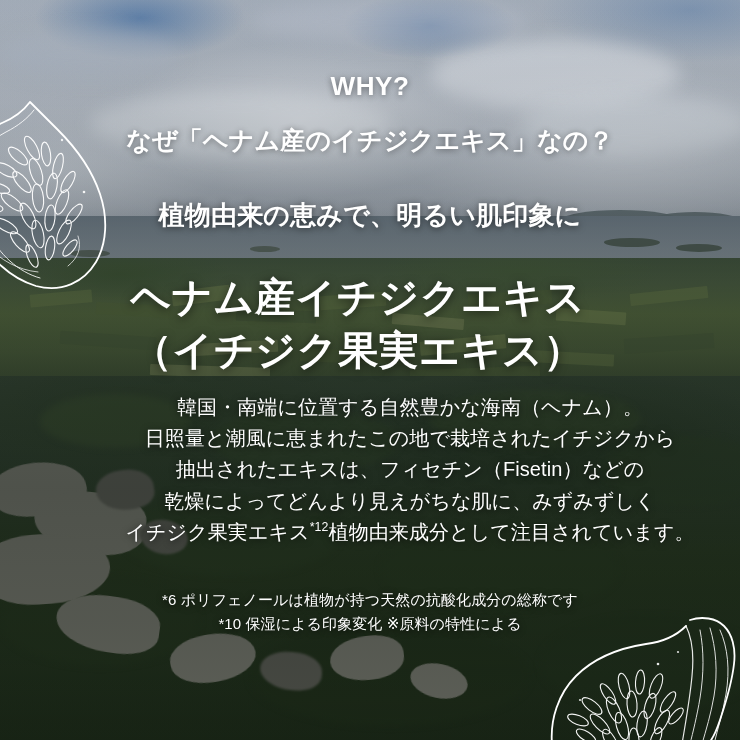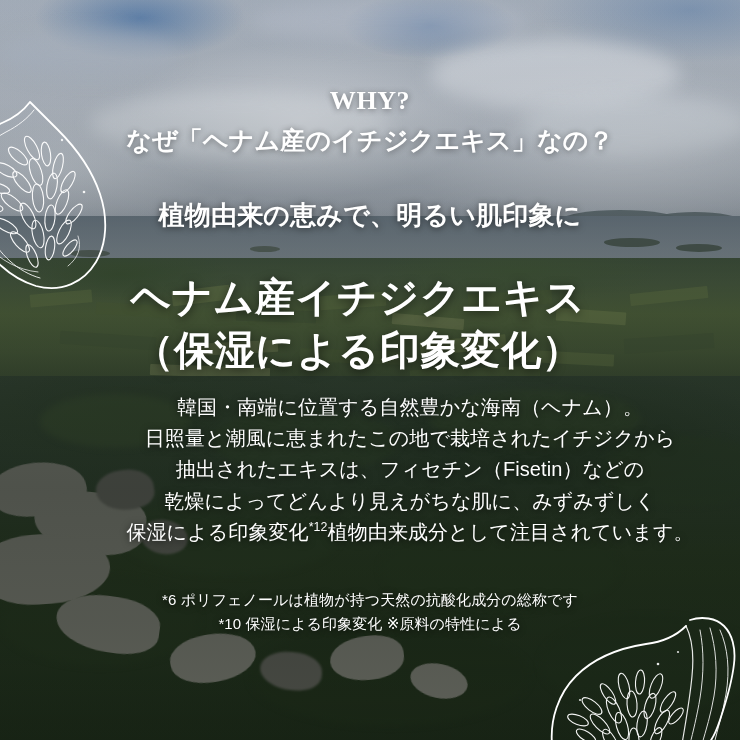--- a/index.html
+++ b/index.html
@@ -96,24 +96,23 @@
 
   
   .fig{position:absolute;z-index:2;pointer-events:none;}
   .fig-tl{left:-34px;top:96px;width:150px;height:200px;}
   .fig-br{right:-6px;bottom:-4px;width:196px;height:128px;}
 
   
   .content{position:relative;z-index:3;width:740px;height:740px;text-align:center;color:#fff;}
 
   .why{
-    position:absolute;left:0;top:86px;width:740px;
+    position:absolute;left:0;top:71px;width:740px;
     font-size:26px;font-weight:bold;letter-spacing:.6px;
     text-shadow:0 1px 6px rgba(0,0,0,.45);
-    font-family:Liberation Serif, serif;
   }
   .subhead{
     position:absolute;left:0;top:124px;width:740px;
     font-size:25px;font-weight:bold;letter-spacing:.2px;
     text-shadow:0 1px 6px rgba(0,0,0,.45);
   }
 
   .lead{
     position:absolute;left:0;top:198px;width:740px;
     font-size:26px;font-weight:bold;letter-spacing:.2px;
@@ -291,29 +290,29 @@
   <div class="content">
 
     <div class="why">WHY?</div>
 
     <div class="subhead">なぜ「ヘナム産のイチジクエキス」なの？</div>
 
     <div class="lead">植物由来の恵みで、明るい肌印象に</div>
 
     <h1 class="title">
       <span class="tline">ヘナム産イチジクエキス</span>
-      <span class="tline">（保湿による印象変化）</span>
+      <span class="tline">（イチジク果実エキス）</span>
     </h1>
 
     <div class="body">
       <span class="bline">韓国・南端に位置する自然豊かな海南（ヘナム）。</span>
       <span class="bline">日照量と潮風に恵まれたこの地で栽培されたイチジクから</span>
       <span class="bline">抽出されたエキスは、フィセチン（Fisetin）などの</span>
       <span class="bline">乾燥によってどんより見えがちな肌に、みずみずしく</span>
-      <span class="bline"><span>保湿による印象変化</span><sup>*12</sup><span>植物由来成分として注目されています。</span></span>
+      <span class="bline"><span>イチジク果実エキス</span><sup>*12</sup><span>植物由来成分として注目されています。</span></span>
     </div>
 
     <div class="notes">
       <span class="nline">*6 ポリフェノールは植物が持つ天然の抗酸化成分の総称です</span>
       <span class="nline">*10 保湿による印象変化 ※原料の特性による</span>
     </div>
 
   </div>
 </div>
 

